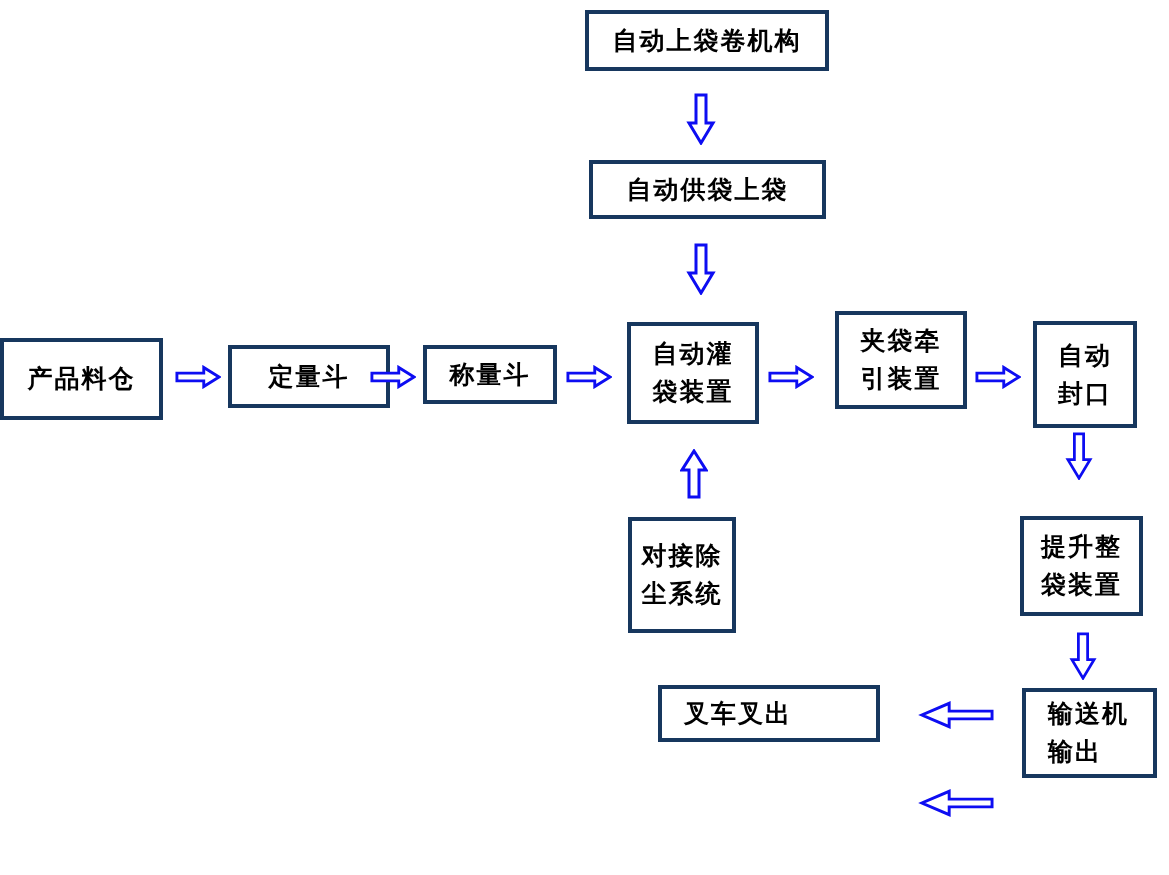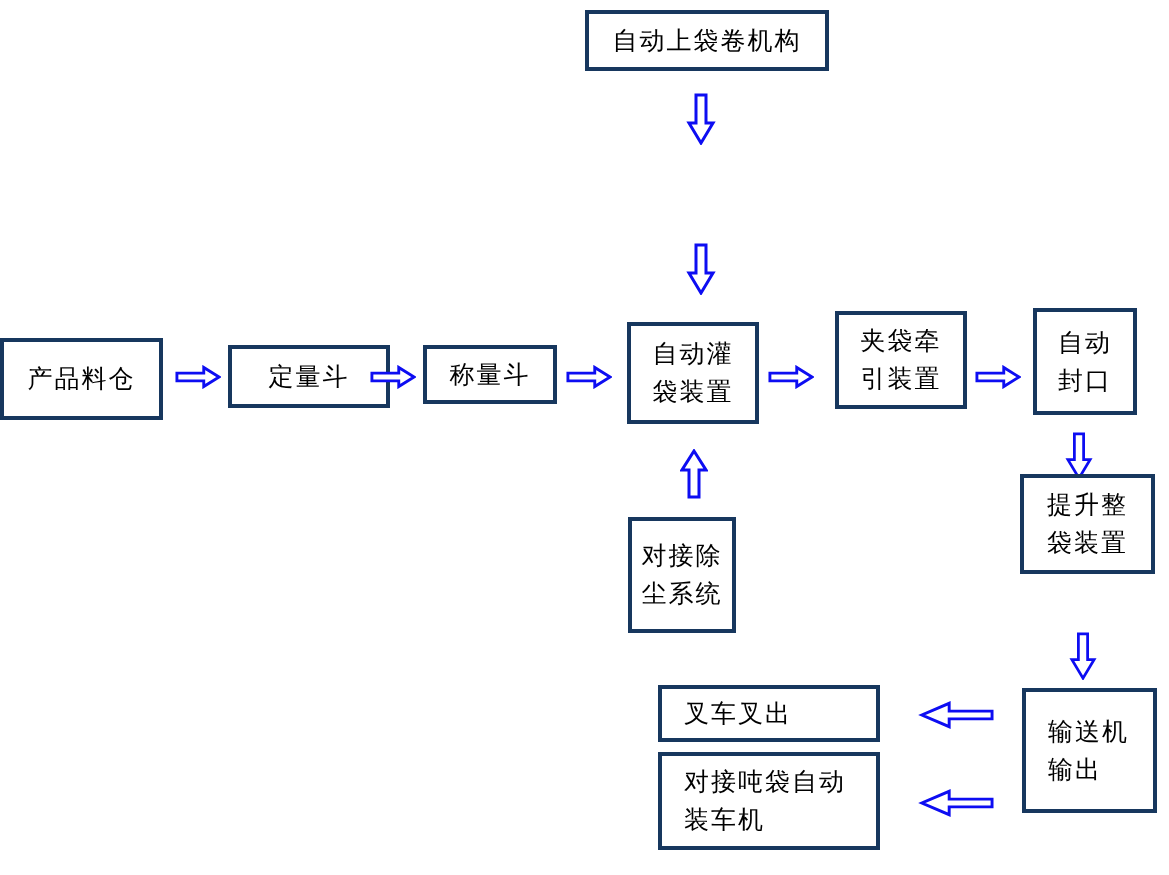--- a/index.html
+++ b/index.html
@@ -16,21 +16,21 @@
     height: 875px;
     background: var(--canvas-bg);
     font-family: "Liberation Serif", "DejaVu Serif", serif;
     overflow: hidden;
   }
   .box {
     position: absolute;
     border: 4px solid var(--box-border);
     background: var(--canvas-bg);
     color: var(--text);
-    font-weight: normal;
+    font-weight: bold;
     font-size: 25px;
     letter-spacing: 2px;
     display: flex;
     flex-direction: column;
     justify-content: center;
     align-items: center;
     line-height: 38px;
     text-align: left;
     white-space: nowrap;
   }
@@ -52,20 +52,23 @@
 <div class="canvas">
 
   <div class="box" style="left:585px;top:10px;width:244px;height:61px">
     <span>自动上袋卷机构</span>
   </div>
 
   <svg class="arrow" style="left:686px;top:93px" width="30" height="52" viewBox="0 0 28 52">
     <polygon points="9,2 19,2 19,30 26,30 14,50 2,30 9,30"></polygon>
   </svg>
 
+  <div class="box" style="left:589px;top:160px;width:237px;height:59px">
+    <span>自动供袋上袋</span>
+  </div>
 
   <svg class="arrow" style="left:686px;top:243px" width="30" height="52" viewBox="0 0 28 52">
     <polygon points="9,2 19,2 19,30 26,30 14,50 2,30 9,30"></polygon>
   </svg>
 
   <div class="box" style="left:0;top:338px;width:163px;height:82px">
     <span>产品料仓</span>
   </div>
 
   <svg class="arrow" style="left:175px;top:365px" width="46" height="24" viewBox="0 0 48 24">
@@ -99,62 +102,58 @@
 
   <div class="box" style="left:835px;top:311px;width:132px;height:98px">
     <span>夹袋牵</span>
     <span>引装置</span>
   </div>
 
   <svg class="arrow" style="left:975px;top:365px" width="46" height="24" viewBox="0 0 48 24">
     <polygon points="2,8 30,8 30,2 46,12 30,22 30,16 2,16"></polygon>
   </svg>
 
-  <div class="box" style="left:1033px;top:308px;width:104px;height:107px">
+  <div class="box" style="left:1033px;top:321px;width:104px;height:107px">
     <span>自动</span>
     <span>封口</span>
   </div>
 
   <svg class="arrow" style="left:680px;top:449px" width="28" height="50" viewBox="0 0 28 50">
     <polygon points="14,2 26,21 19,21 19,48 9,48 9,21 2,21"></polygon>
   </svg>
 
   <div class="box" style="left:628px;top:517px;width:108px;height:116px">
     <span>对接除</span>
     <span>尘系统</span>
   </div>
 
   <svg class="arrow" style="left:1064px;top:432px" width="30" height="48" viewBox="0 0 28 52">
     <polygon points="9,2 19,2 19,30 26,30 14,50 2,30 9,30"></polygon>
   </svg>
 
-  <div class="box" style="left:1020px;top:474px;width:135px;height:100px">
+  <div class="box" style="left:1020px;top:516px;width:123px;height:100px">
     <span>提升整</span>
     <span>袋装置</span>
   </div>
 
   <svg class="arrow" style="left:1068px;top:632px" width="30" height="48" viewBox="0 0 28 52">
     <polygon points="9,2 19,2 19,30 26,30 14,50 2,30 9,30"></polygon>
   </svg>
 
-  <div class="box align-left" style="left:1022px;top:688px;width:135px;height:125px">
+  <div class="box align-left" style="left:1022px;top:688px;width:135px;height:90px">
     <span>输送机</span>
     <span>输出</span>
   </div>
 
   <div class="box align-left" style="left:658px;top:685px;width:222px;height:57px">
     <span>叉车叉出</span>
   </div>
 
   <svg class="arrow" style="left:918px;top:701px" width="76" height="28" viewBox="0 0 78 28">
     <polygon points="76,10 32,10 32,2 4,14 32,26 32,18 76,18"></polygon>
   </svg>
 
-  <div class="box align-left" style="left:658px;top:752px;width:222px;height:98px">
-    <span>对接吨袋自动</span>
-    <span>装车机</span>
-  </div>
 
   <svg class="arrow" style="left:918px;top:789px" width="76" height="28" viewBox="0 0 78 28">
     <polygon points="76,10 32,10 32,2 4,14 32,26 32,18 76,18"></polygon>
   </svg>
 
 </div>
 
 </body></html>

